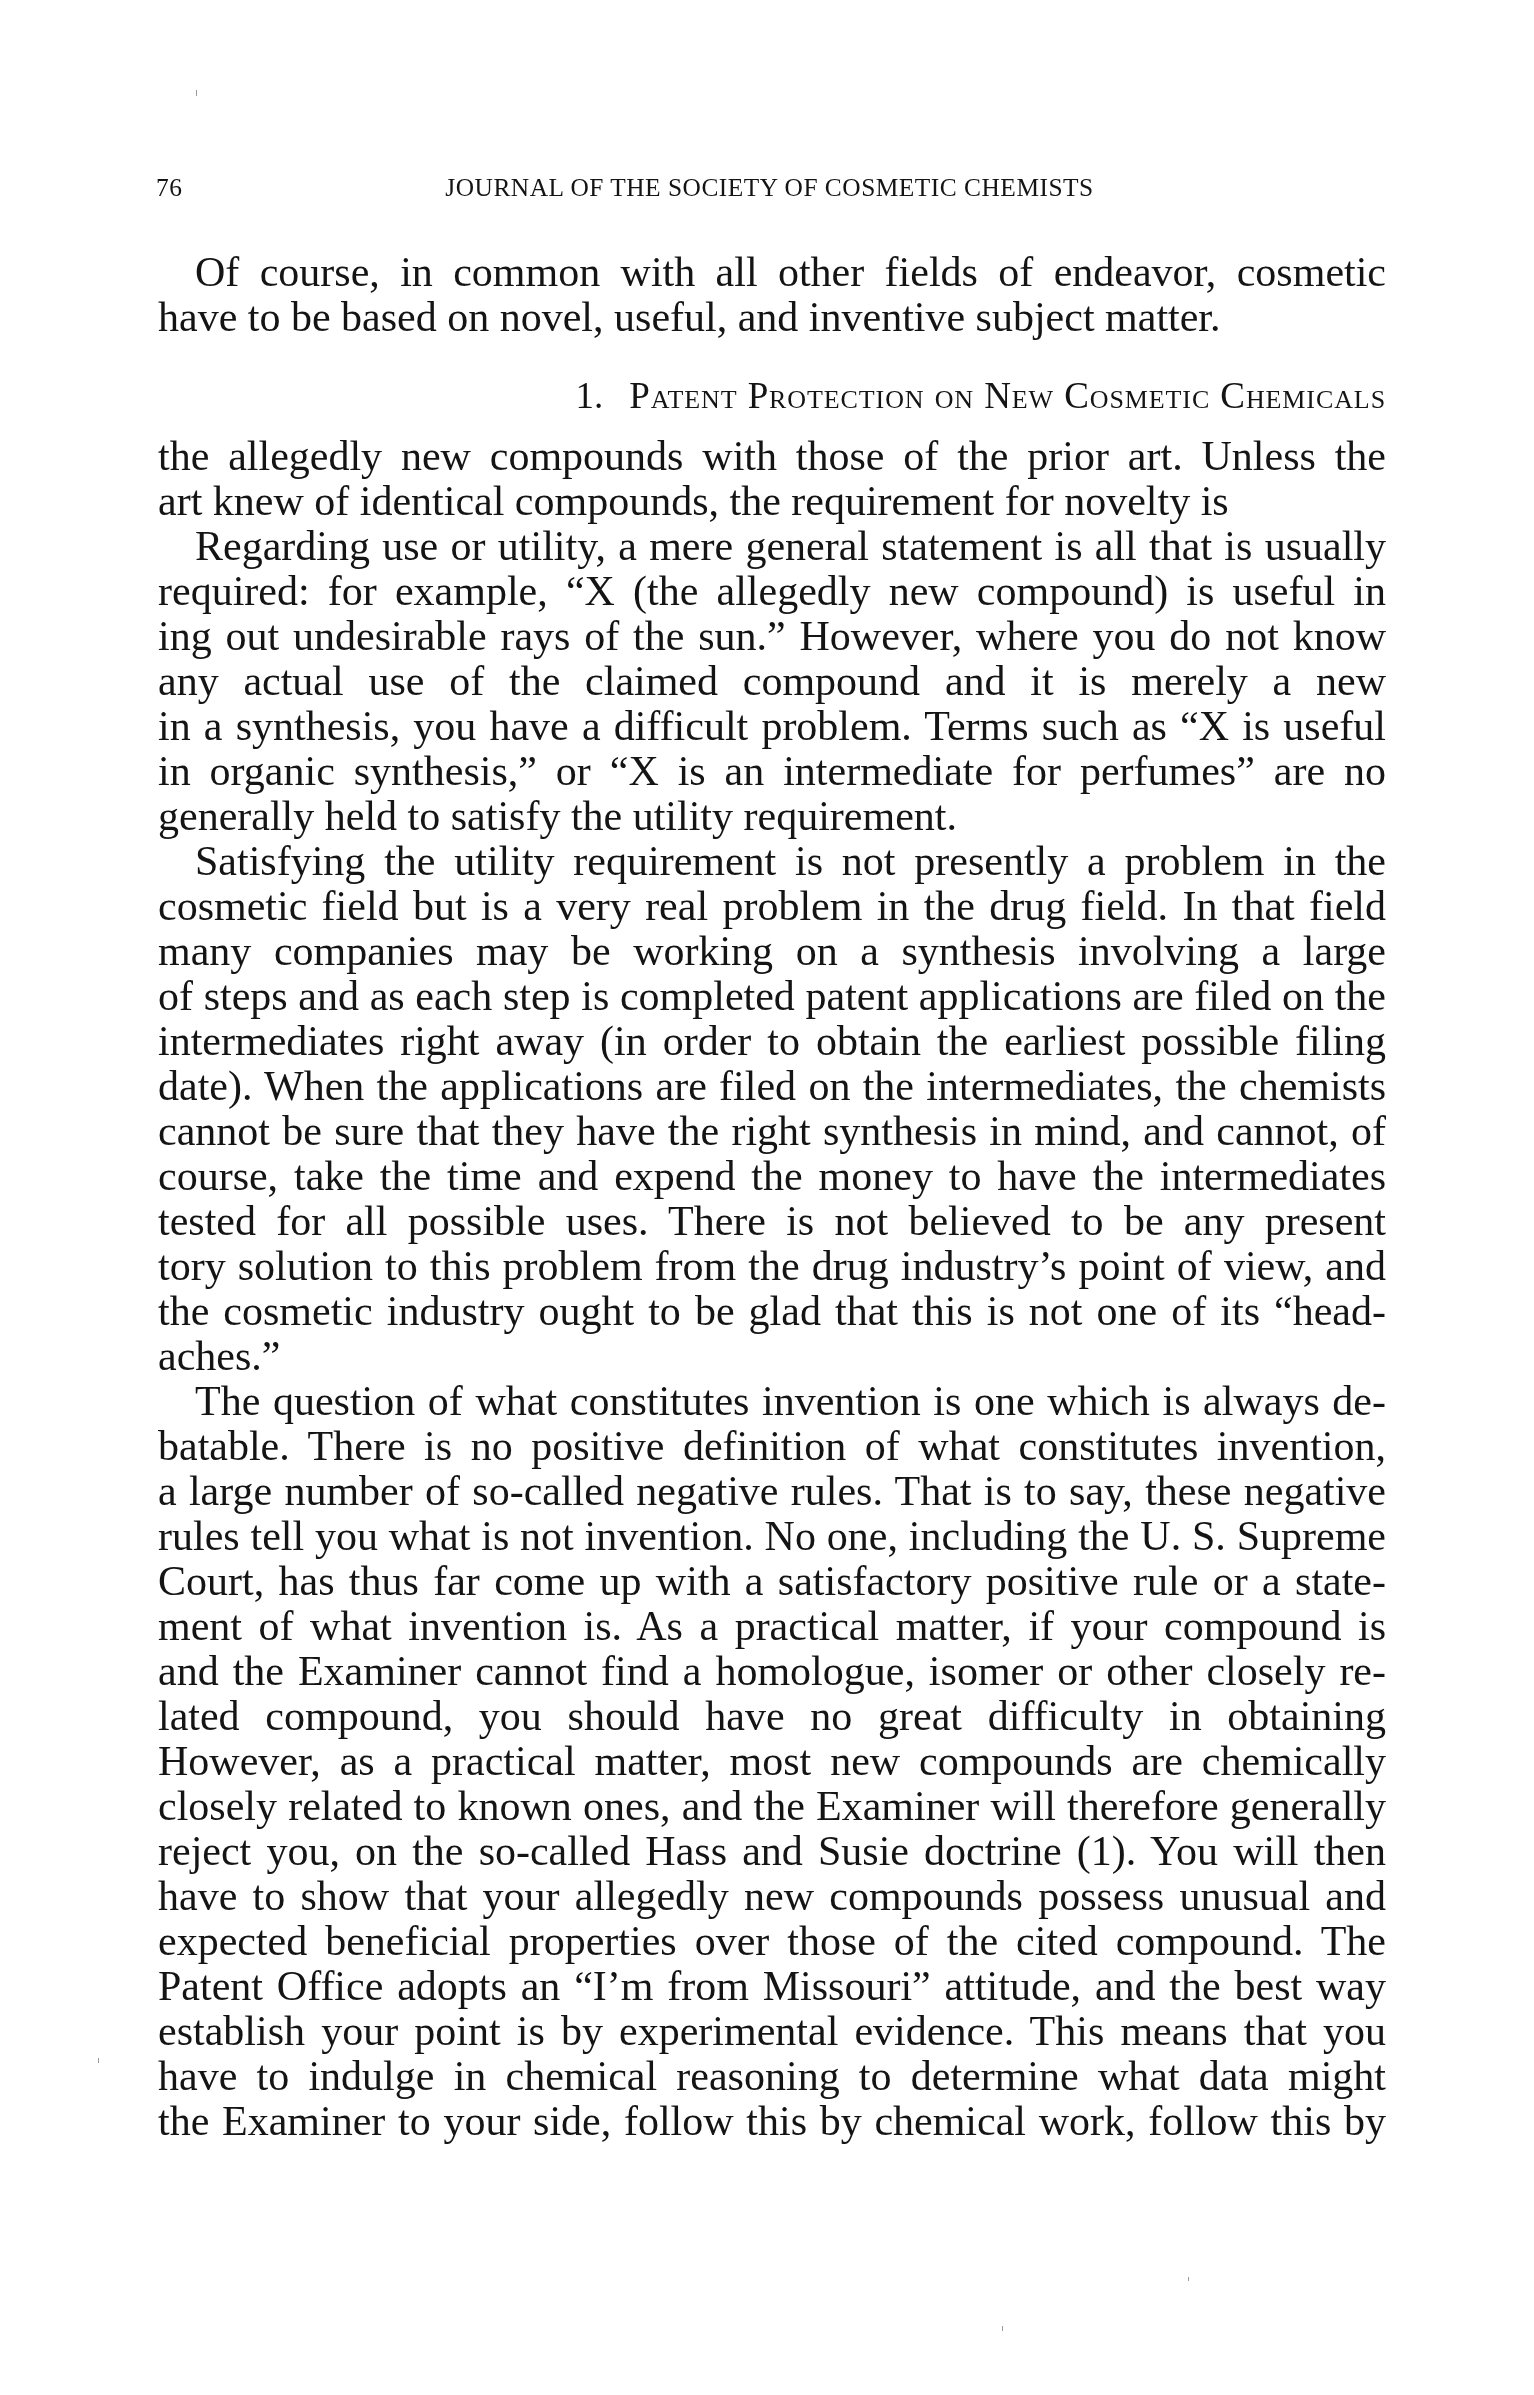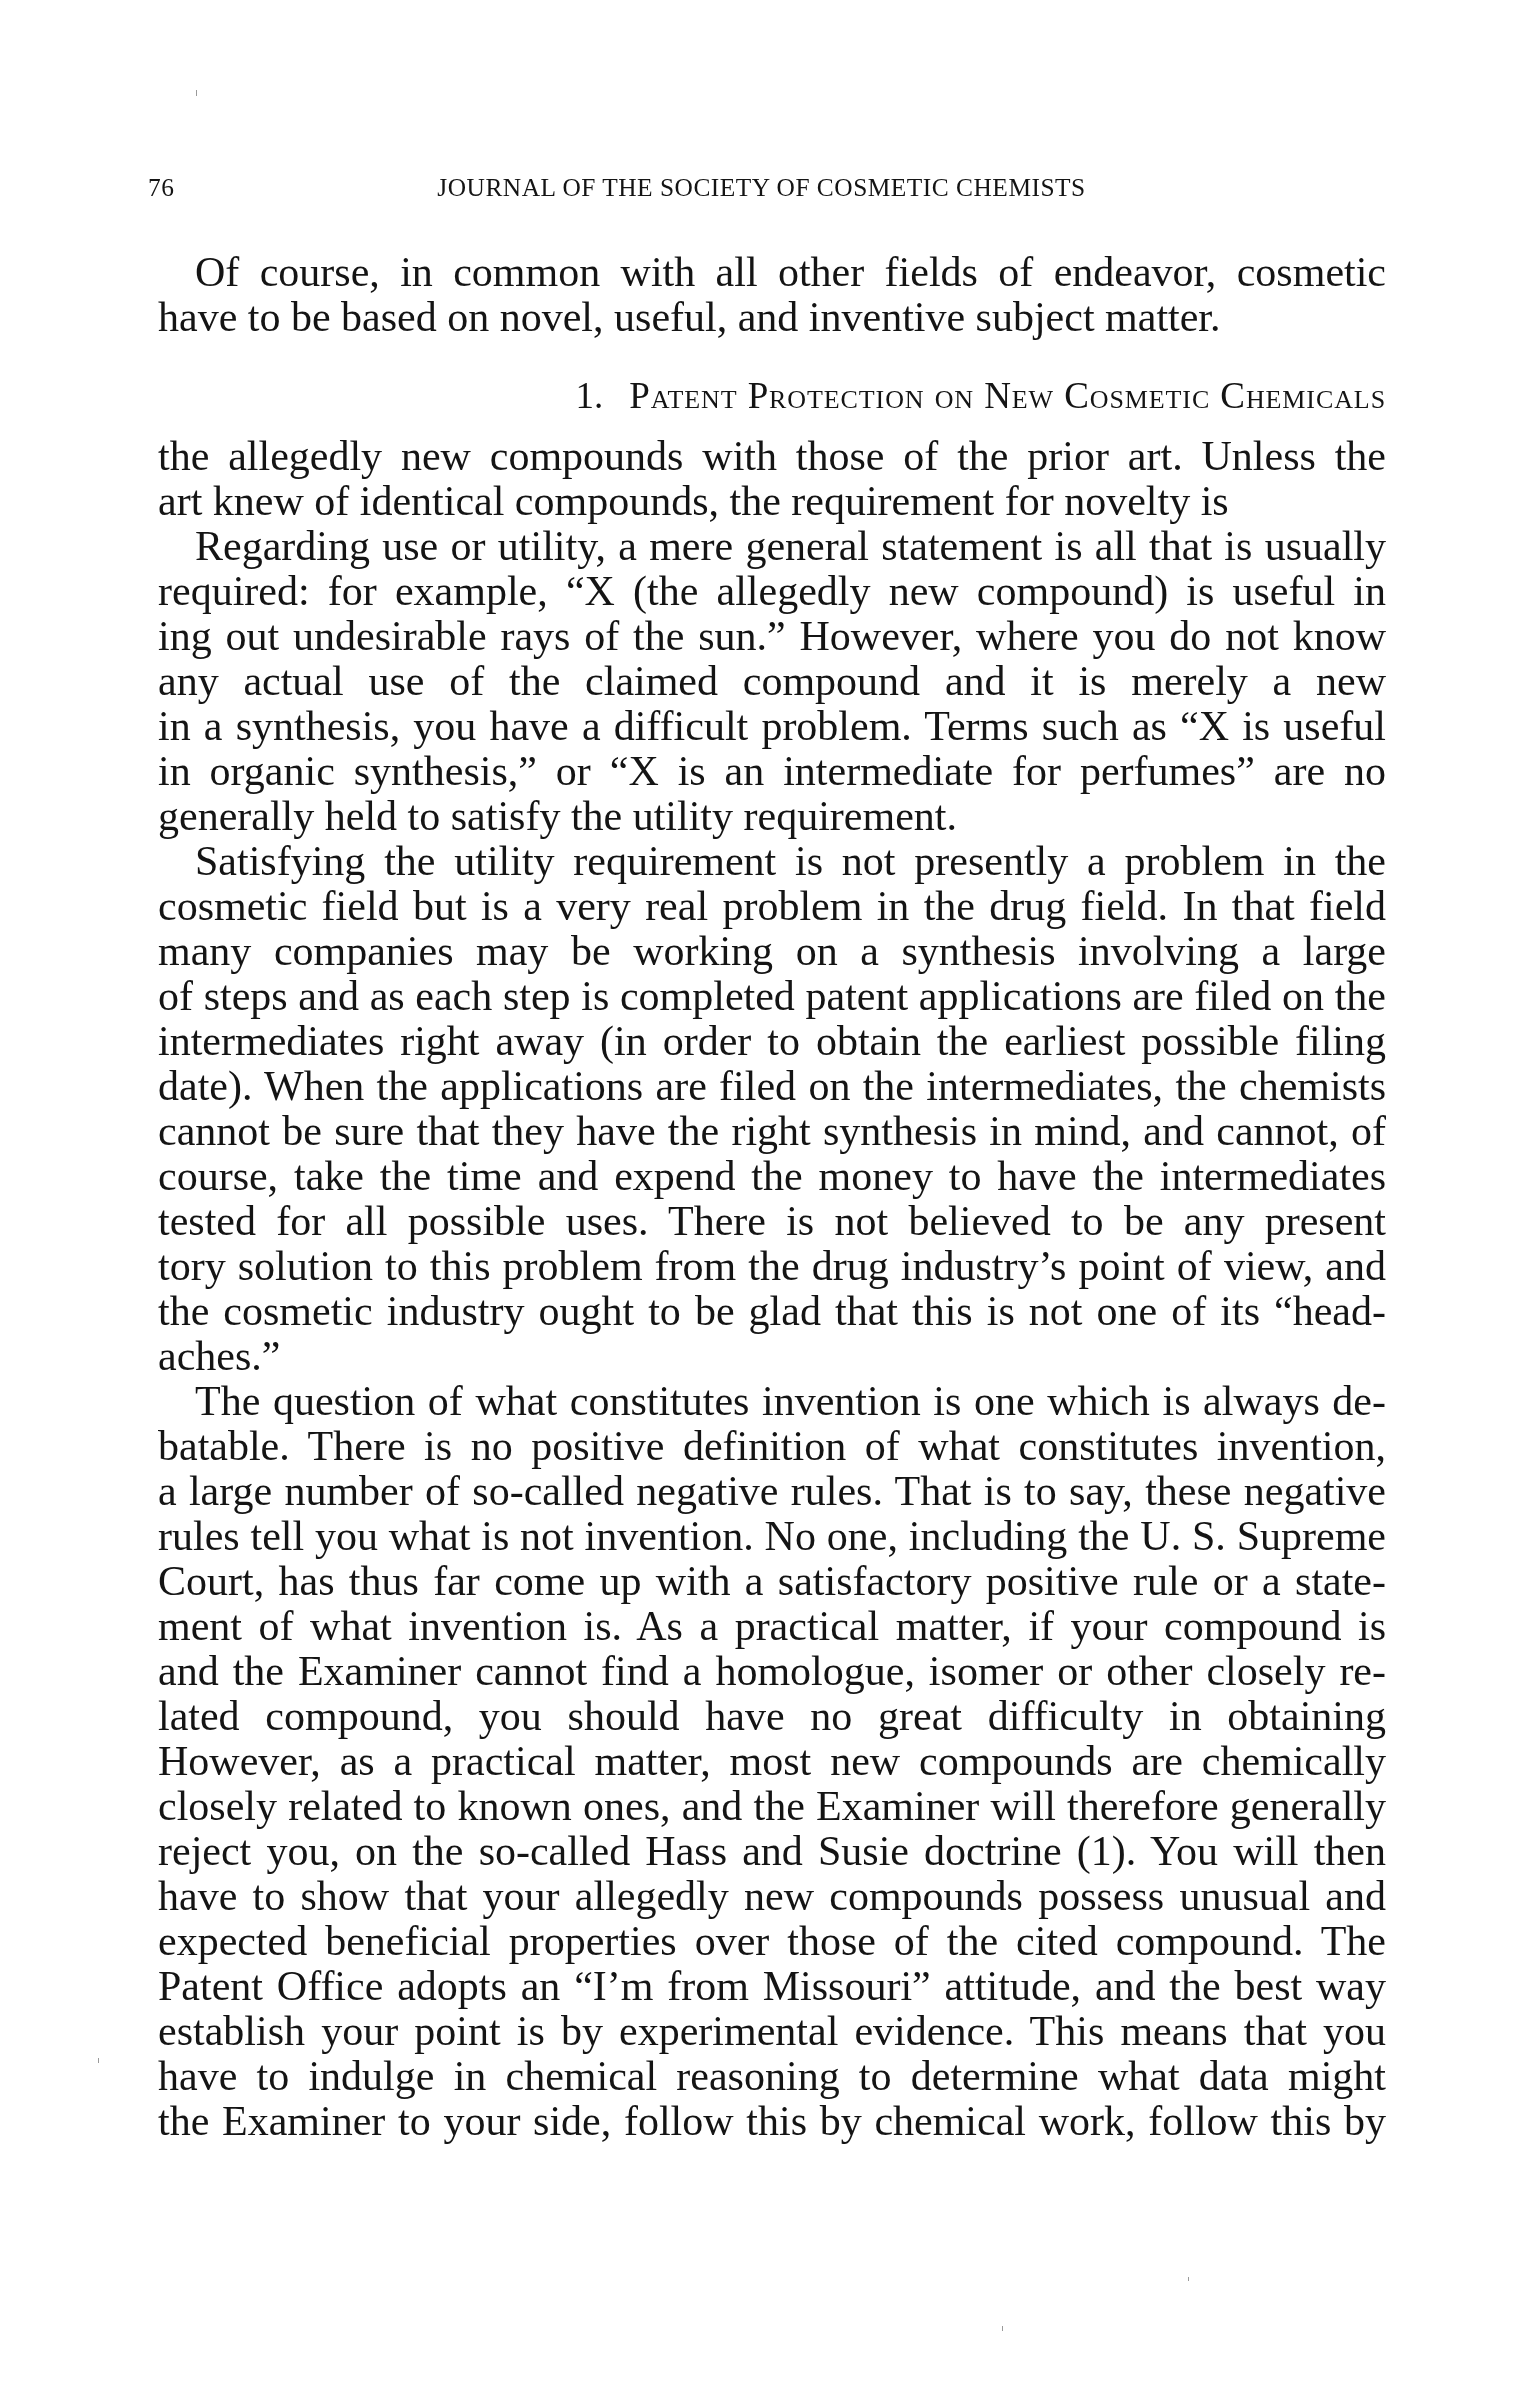--- a/index.html
+++ b/index.html
@@ -11,21 +11,21 @@
     width: 1535px;
     height: 2395px;
     position: relative;
     overflow: hidden;
     color: #141414;
     font-family: "Liberation Serif", "DejaVu Serif", serif;
   }
   .running-head {
     position: absolute;
     top: 173px;
-    left: 148px;
+    left: 156px;
     width: 1230px;
     height: 32px;
     font-size: 25.4px;
     letter-spacing: 0.5px;
   }
   .running-head .page-number {
     position: absolute;
     left: 0;
     top: 0;
   }

